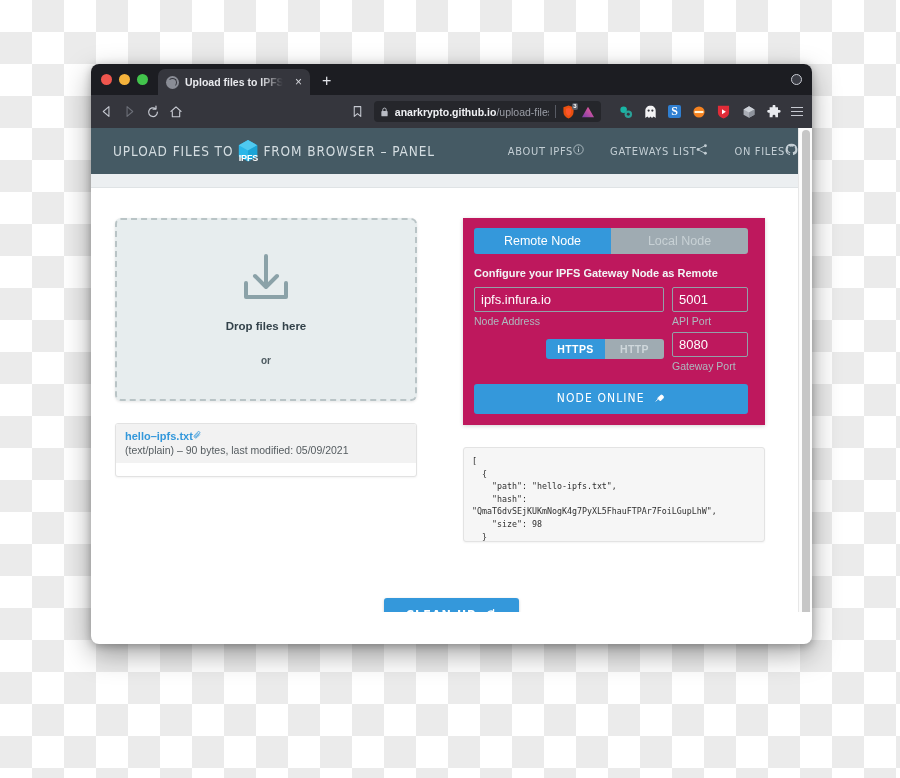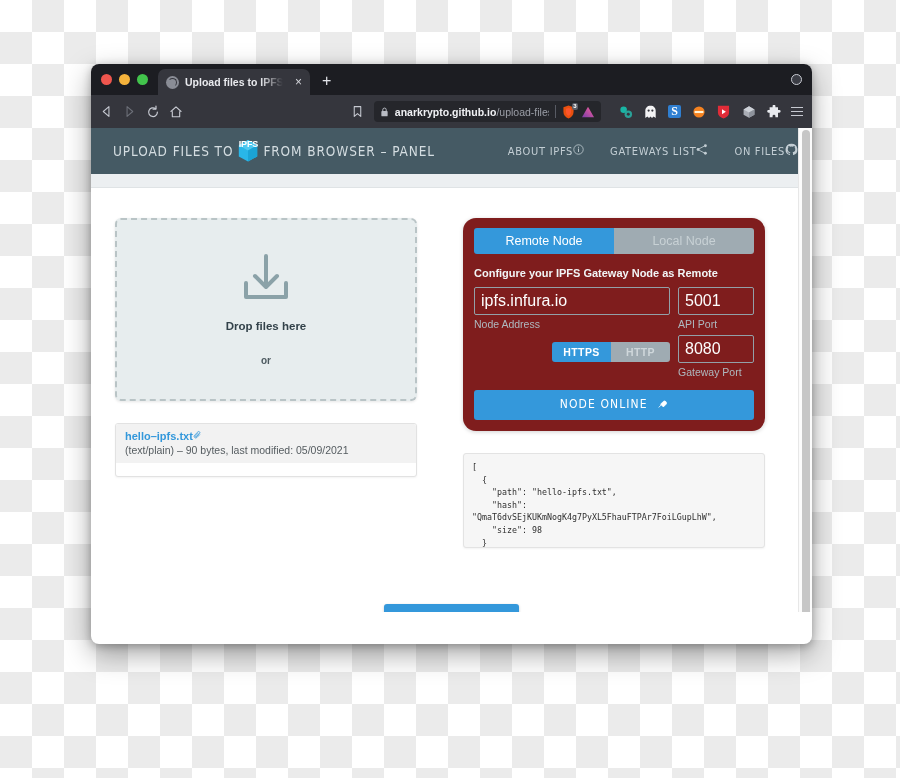--- a/index.html
+++ b/index.html
@@ -189,21 +189,21 @@
     font-size: 13.5px;
     letter-spacing: .9px;
     display: flex;
     align-items: center;
     gap: 4px;
     white-space: nowrap;
     color: #d4dde1;
   }
   .ipfs-logo {
     display: inline-flex;
-    align-items: flex-start;
+    align-items: flex-end;
     justify-content: center;
     width: 22px; height: 24px;
     position: relative;
   }
   .ipfs-logo svg { position:absolute; inset:0; }
   .ipfs-logo span {
     position: relative;
     color: #fff;
     font-size: 9px;
     font-weight: bold;
@@ -290,23 +290,23 @@
     align-items: center;
   }
   .file-meta {
     font-size: 10.5px;
     color: #555c60;
     margin-top: 2px;
   }
 
   
   .node-panel {
-    background: #7f1d1d;
-    border-radius: 13px;
-    padding: 10px 11px 11px 11px;
+    background: #be185d;
+    border-radius: 0;
+    padding: 10px 17px 11px 11px;
     box-shadow: 0 1px 4px rgba(0,0,0,0.18);
   }
   .seg {
     display: flex;
     border-radius: 3px;
     overflow: hidden;
     margin-bottom: 13px;
   }
   .seg-btn {
     flex: 1 1 50%;
@@ -327,21 +327,21 @@
   }
   .node-grid { display: flex; gap: 8px; }
   .node-col-main { flex: 1 1 auto; }
   .node-col-side { width: 76px; flex: 0 0 76px; }
   .ip-input {
     width: 100%;
     background: transparent;
     border: 1px solid #93a0a8;
     border-radius: 2px;
     color: #fdfdfd;
-    font-size: 16px;
+    font-size: 13px;
     padding: 4px 6px;
     font-family: "Liberation Sans", sans-serif;
   }
   .ip-caption {
     font-size: 10.5px;
     color: #aeb9bf;
     margin-top: 3px;
   }
   .proto-seg {
     display: flex;

